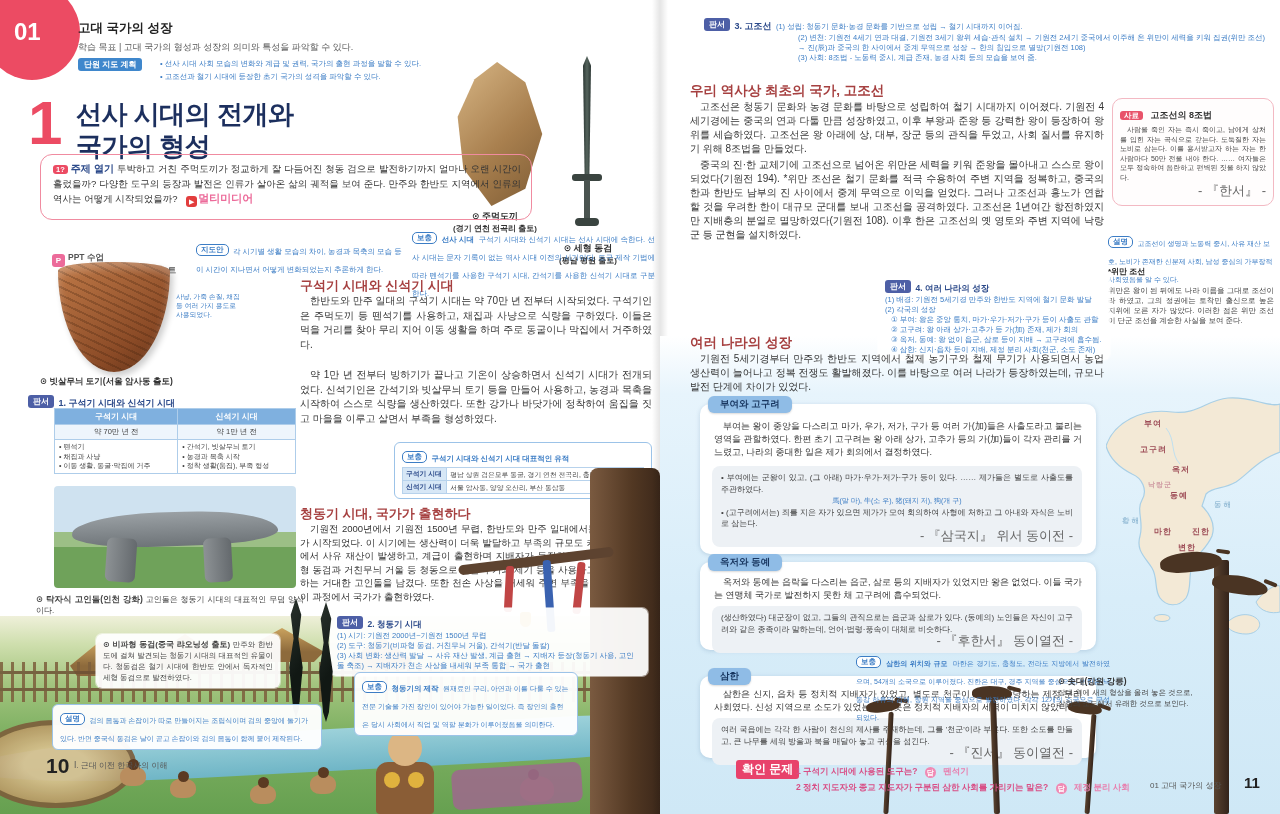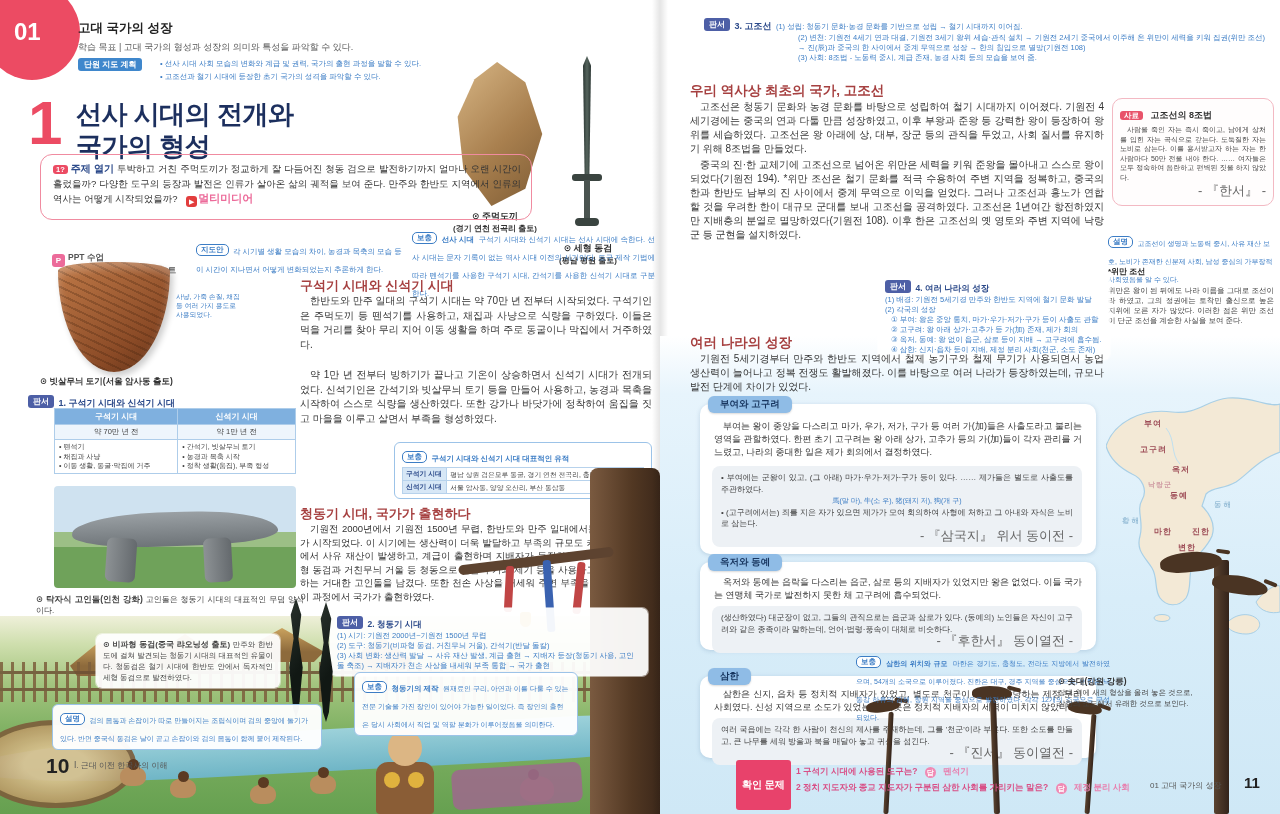--- a/index.html
+++ b/index.html
@@ -101,21 +101,21 @@
   .src{display:block;text-align:right;font-size:13px;color:#666;}
   .hanja{display:block;text-align:center;font-size:7px;color:#3c7dc5;}
   #saryo{left:1112px;top:98px;width:162px;border:1.5px solid #f3b9c3;border-radius:10px;background:#fffdfd;
          padding:5px 7px;box-sizing:border-box;}
   #saryo .tag{background:#e8536a;color:#fff;font-size:7.5px;font-weight:bold;border-radius:3px;padding:0 4px;}
   #saryo .ttl{font-size:9px;font-weight:bold;color:#333;margin-left:3px;}
   #saryo .txt{font-size:7px;line-height:9.5px;color:#444;text-align:justify;margin-top:3px;text-indent:7px;}
   .side-blue{font-size:7px;line-height:9px;color:#3c7dc5;text-align:justify;}
   .side-blk{font-size:7.5px;line-height:10px;color:#444;text-align:justify;}
   .star-t{font-size:8px;font-weight:bold;color:#222;}
-  .check-tag{background:#e8426b;color:#fff;font-size:10px;font-weight:bold;padding:18px 6px;border-radius:3px;}
+  .check-tag{background:#e8426b;color:#fff;font-size:12px;font-weight:bold;padding:1px 6px;border-radius:3px;}
   .q{font-size:8.5px;font-weight:bold;color:#d94f86;}
   .ans-ico{display:inline-block;width:11px;height:11px;border-radius:50%;background:#f08ab4;color:#fff;
            font-size:7px;text-align:center;line-height:11px;font-weight:bold;margin:0 3px;vertical-align:-1px;}
   .ans{font-size:8.5px;color:#e87fae;font-weight:bold;}
   .maplbl{position:absolute;font-size:8px;color:#9c4a55;font-weight:bold;letter-spacing:1px;}
   .sealbl{position:absolute;font-size:7.5px;color:#7aa9c9;letter-spacing:2px;}
   .pole{position:absolute;background:linear-gradient(90deg,#5a4330,#33231a);border-radius:2px;}
   .bird{position:absolute;width:34px;height:12px;background:#4a3423;border-radius:55% 70% 50% 50%;}
   .bird:before{content:"";position:absolute;right:-9px;top:1px;width:14px;height:4px;background:#4a3423;
                border-radius:2px;transform:rotate(14deg);}

